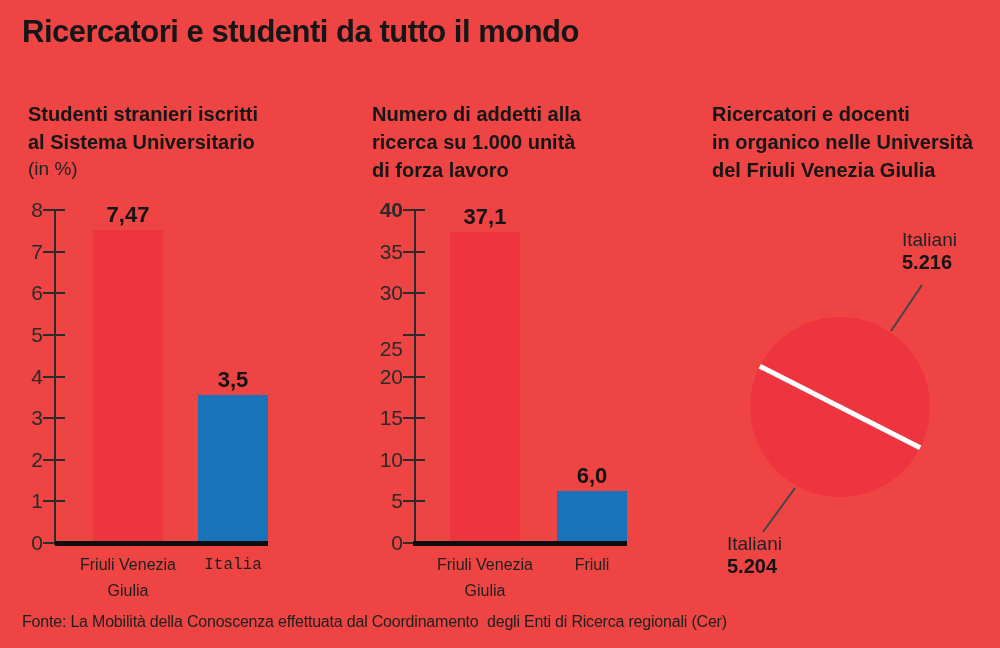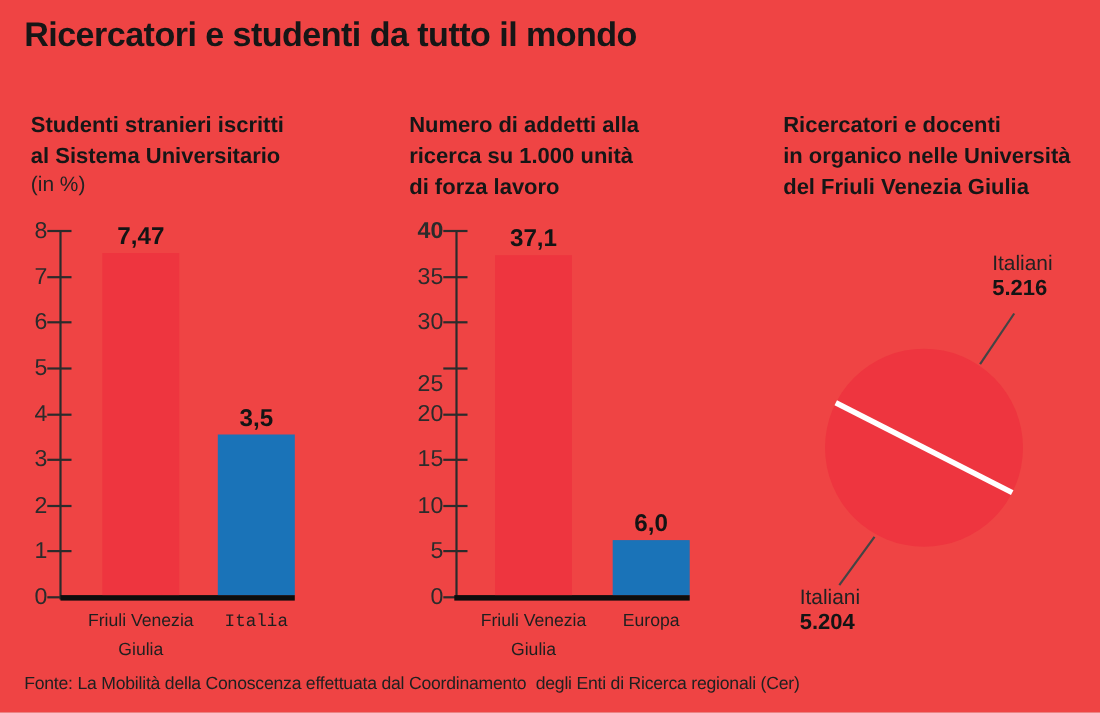--- a/index.html
+++ b/index.html
@@ -101,21 +101,21 @@
       <div class="tick-label" style="left: 3px; top: 294.375px;">5</div>
       <div class="tick-dash" style="left: 43px; top: 347px; width: 22px; background: rgb(43, 43, 43);"></div>
       <div class="tick-label" style="left: 3px; top: 336px;">0</div>
       <div class="baseline" style="left: 53px; top: 346px; width: 214px; background: rgb(13, 13, 13);"></div>
       <div class="bar" style="left: 90px; top: 37px; width: 70px; height: 309px; background: rgb(238, 53, 63);"></div>
       <div class="value-label" style="left: 65px; top: 9px;">37,1</div>
       <div class="cat-label" style="left: 40px; top: 357px;">Friuli Venezia
 Giulia</div>
       <div class="bar" style="left: 197px; top: 296px; width: 70px; height: 50px; background: rgb(26, 115, 184);"></div>
       <div class="value-label" style="left: 172px; top: 268px;">6,0</div>
-      <div class="cat-label" style="left: 147px; top: 357px;">Europa</div>
+      <div class="cat-label" style="left: 147px; top: 357px;">Friuli</div>
     </div>
 
 
   <div class="abs" style="left:902px;top:229px;width:95px;">
     <div class="pie-label">Italiani</div>
     <div class="pie-value">5.216</div>
   </div>
 
   <div class="abs" style="left:727px;top:533px;width:95px;">
     <div class="pie-label">Italiani</div>

